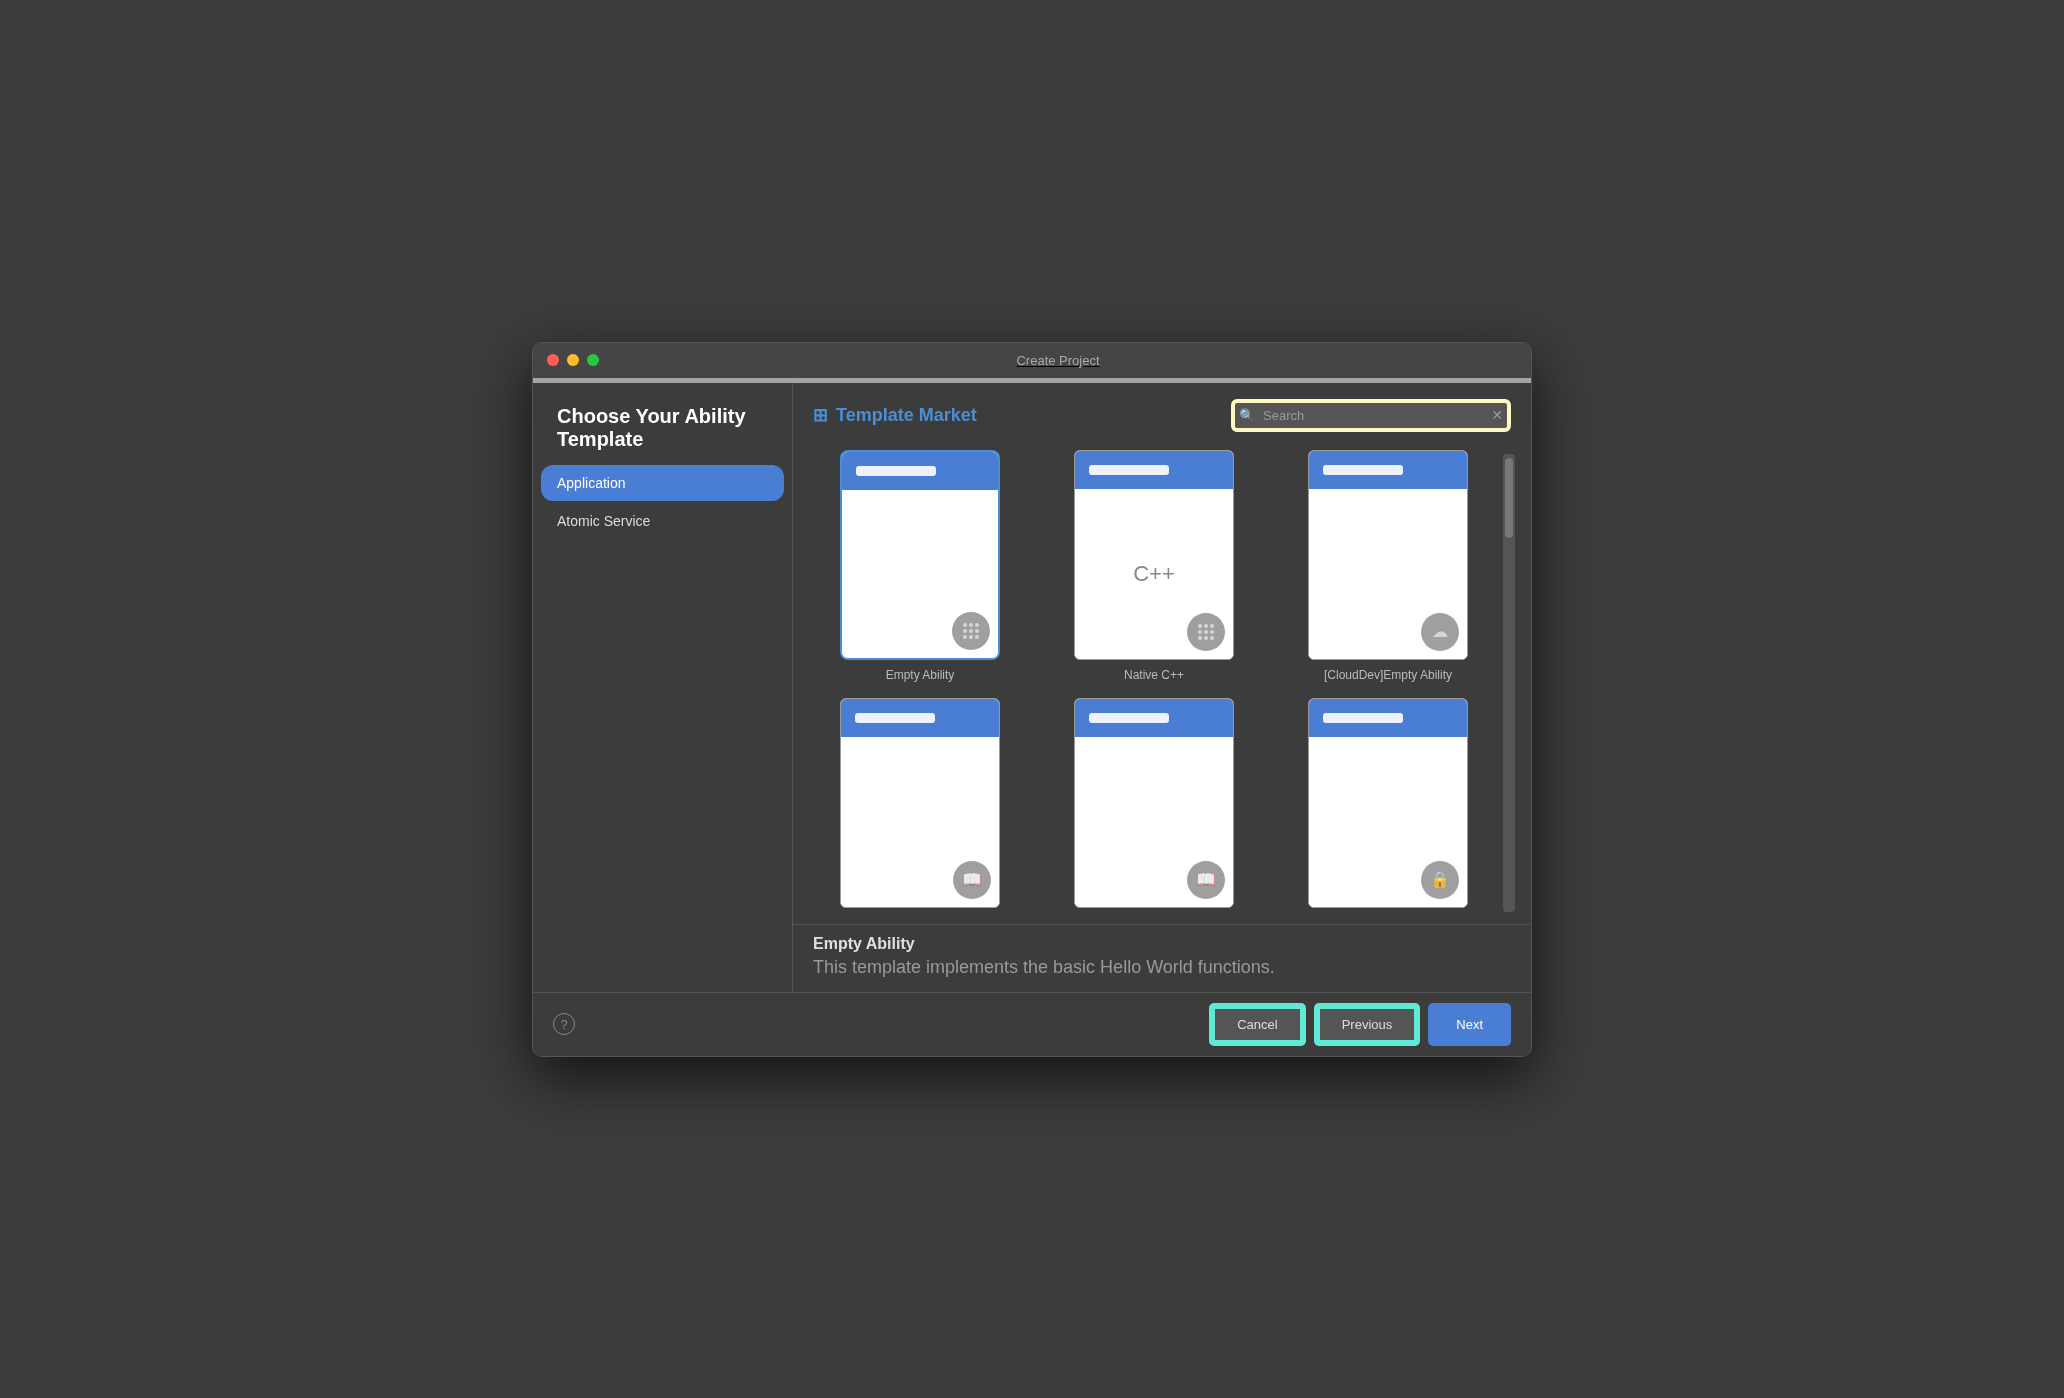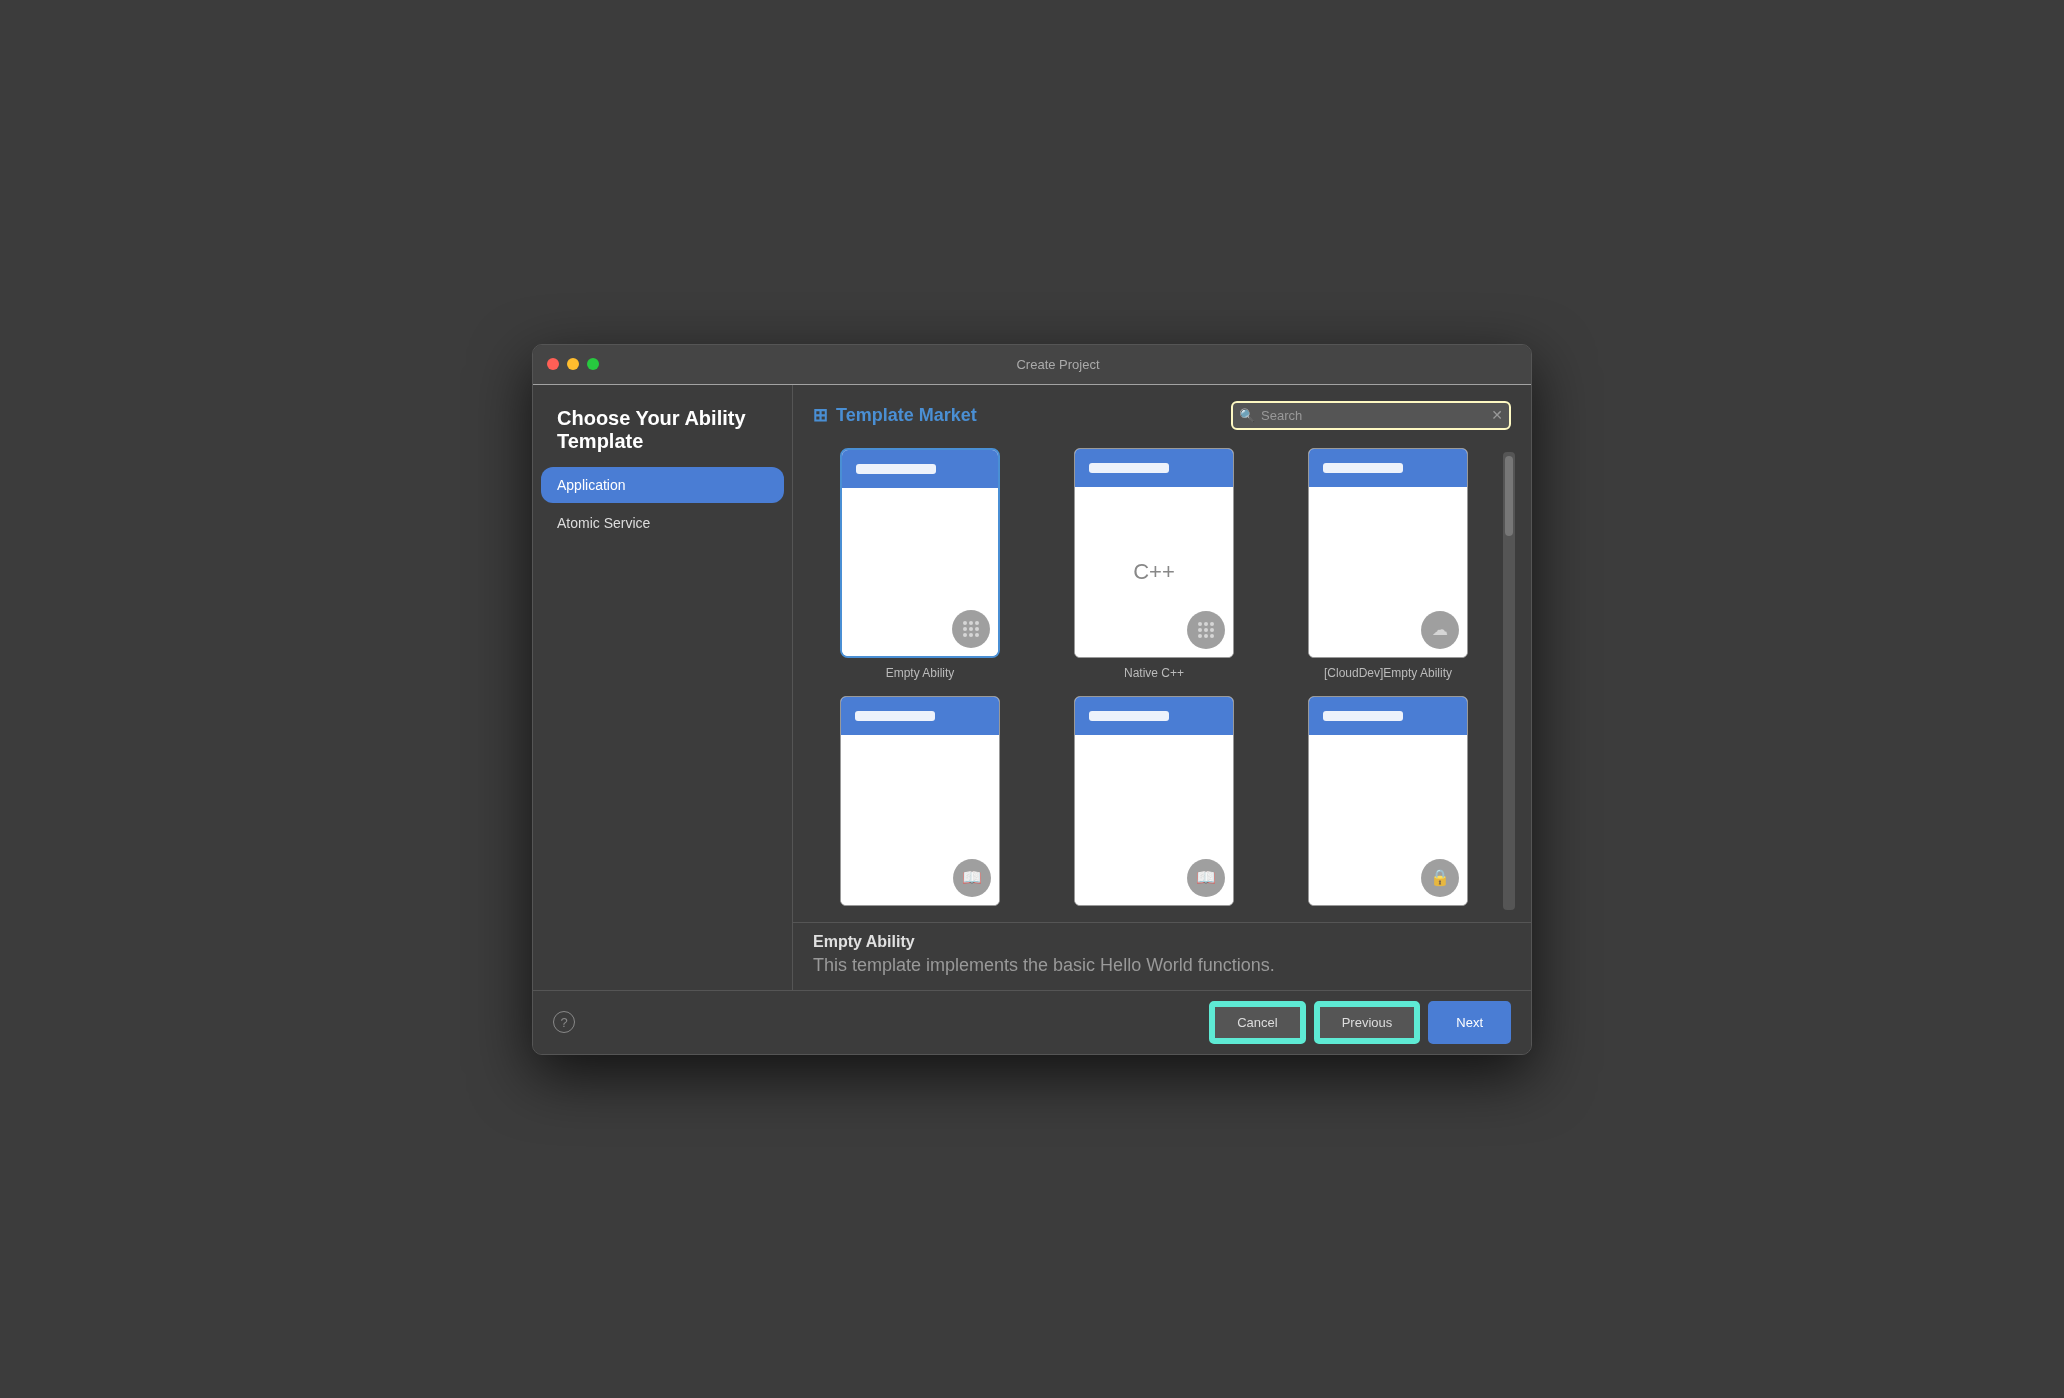--- a/index.html
+++ b/index.html
@@ -23,21 +23,22 @@
       overflow: hidden;
       border: 1px solid #555;
     }
     .titlebar {
       background: #454545;
       height: 40px;
       display: flex;
       align-items: center;
       padding: 0 14px;
       flex-shrink: 0;
-      border-bottom: 1px solid #a3a3a3;
+      border-bottom: 5px solid #a3a3a3;
+      text-decoration: underline;
     }
     .traffic-lights {
       display: flex;
       gap: 8px;
     }
     .traffic-light {
       width: 12px;
       height: 12px;
       border-radius: 50%;
     }
@@ -121,21 +122,21 @@
       font-size: 18px;
     }
     .search-container {
       margin-left: auto;
       position: relative;
       display: flex;
       align-items: center;
     }
     .search-input {
       background: #555;
-      border: 2px solid #fef9c3;
+      border: 4px solid #fef9c3;
       border-radius: 6px;
       color: #ccc;
       padding: 5px 30px 5px 28px;
       font-size: 13px;
       width: 280px;
       outline: none;
     }
     .search-input::placeholder { color: #999; }
     .search-icon-svg {
       position: absolute;

